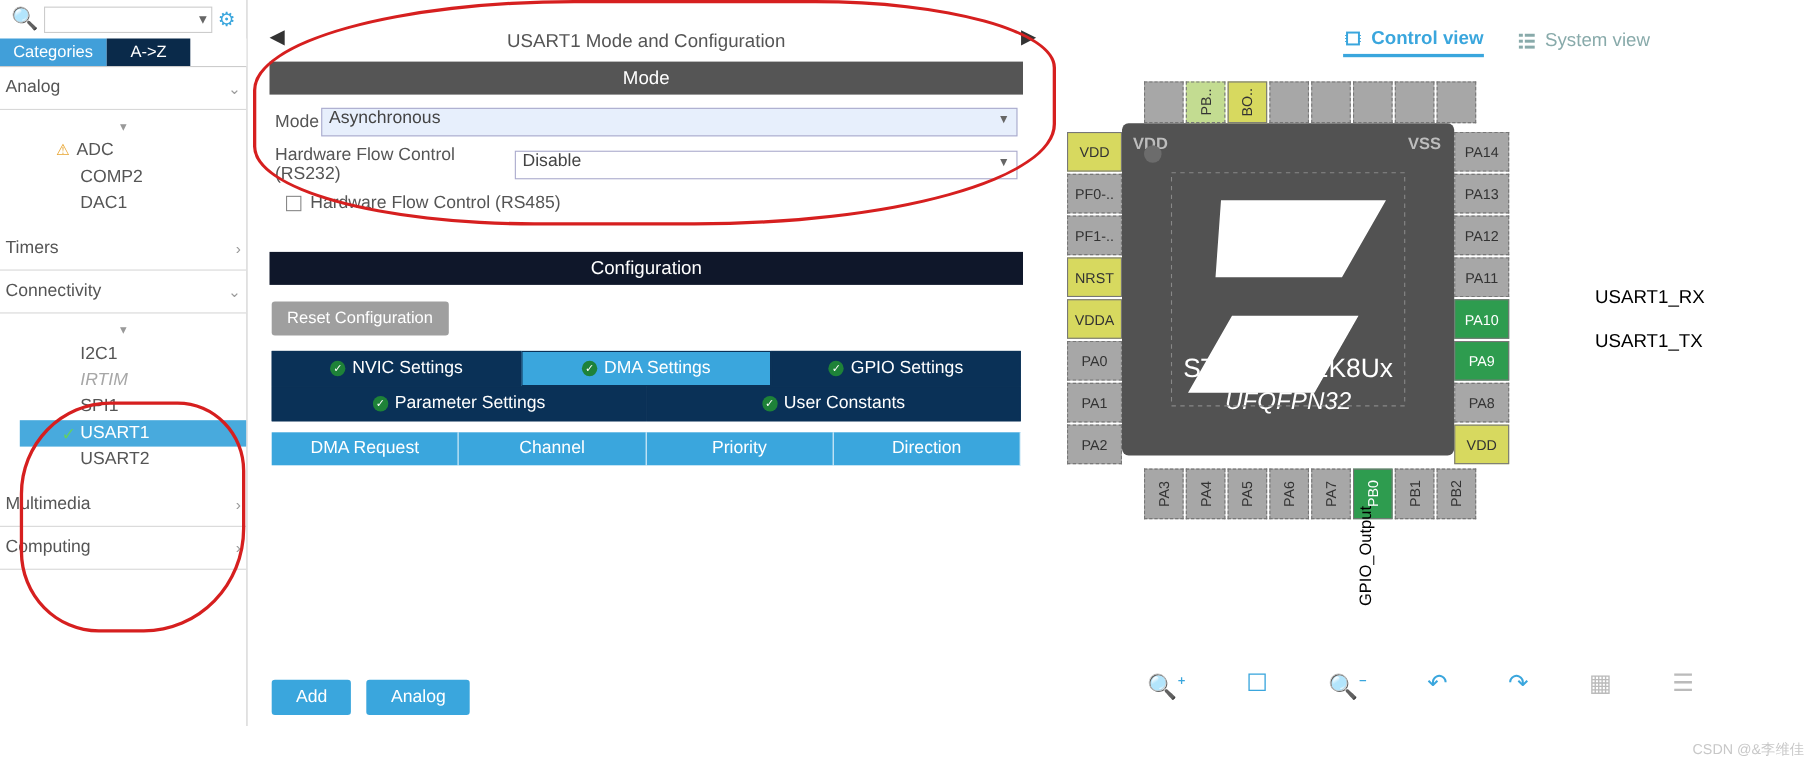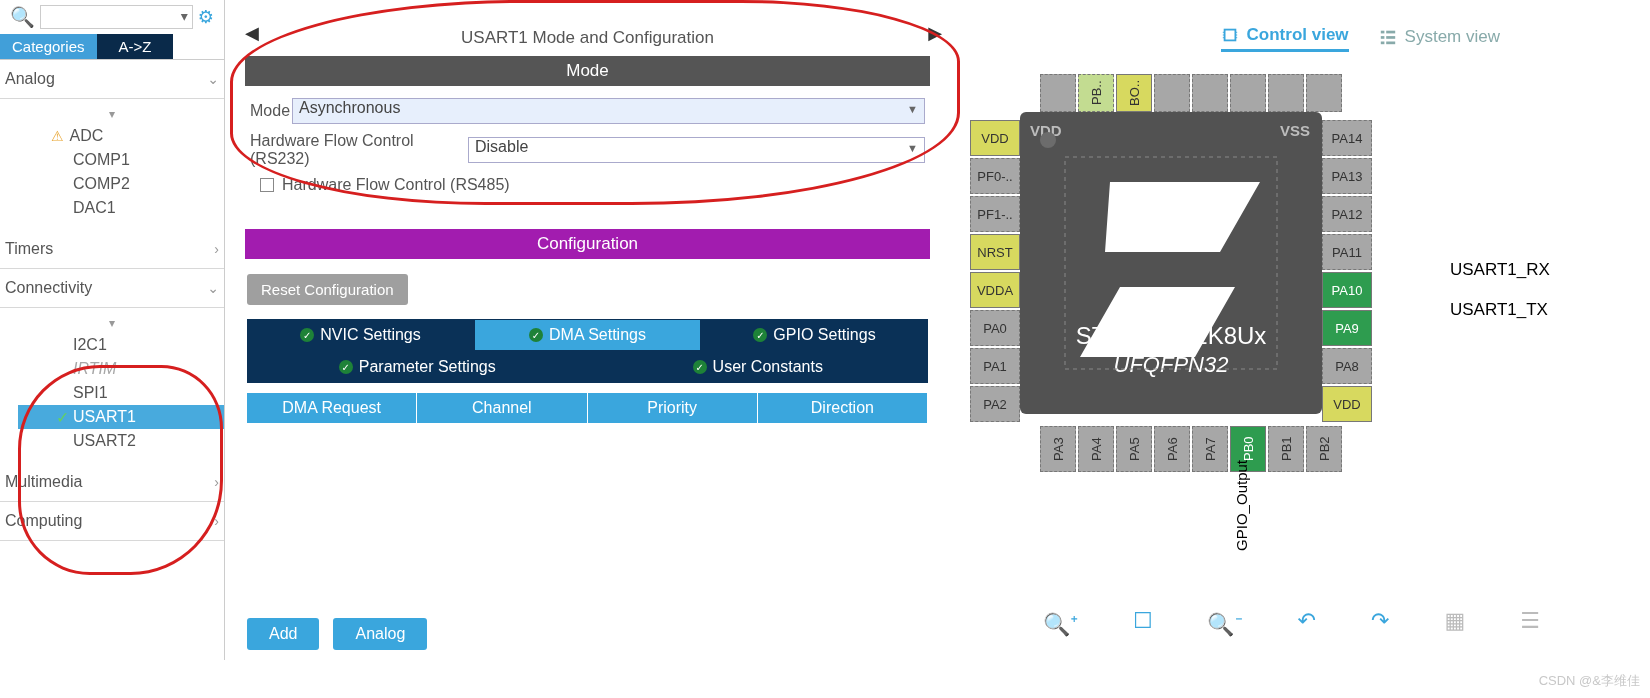--- a/index.html
+++ b/index.html
@@ -37,21 +37,21 @@
 .title .tl { left: 20px; } .title .tr { right: 8px; }
 .barMode { background: #555; color: #fff; text-align: center; padding: 5px 0; font-size: 17px; margin: 0 20px; }
 .modeArea { padding: 12px 25px 20px 25px; }
 .formrow { display: flex; align-items: center; margin-bottom: 8px; }
 .flabel { color: #555; font-size: 16px; }
 .select { border: 1px solid #aac; background: #e7effc; height: 26px; padding: 0 10px 0 6px; font-size: 16px; color: #444; position: relative; flex: 1; }
 .select.white { background: #fff; }
 .select::after { content: '\25bc'; position: absolute; right: 6px; top: 4px; font-size: 11px; color: #666; }
 .chkrow { display: flex; align-items: center; gap: 8px; margin-top: 6px; padding-left: 10px; }
 .chkbox { width: 14px; height: 14px; border: 1px solid #888; }
-.barConfig { background: #a21caf; color: #fff; text-align: center; padding: 5px 0; font-size: 17px; margin: 15px 20px 0 20px; }
+.barConfig { background: #0f172a; color: #fff; text-align: center; padding: 5px 0; font-size: 17px; margin: 15px 20px 0 20px; }
 .confArea { padding: 15px 22px; }
 .resetbtn { background: #9f9f9f; color: #fff; padding: 7px 14px; border: none; font-size: 15px; border-radius: 3px; cursor: pointer; }
 .tabsettings { margin-top: 14px; }
 .tsrow { display: flex; }
 .tscell { flex: 1; background: #0a3157; color: #fff; text-align: center; padding: 6px 0; font-size: 16px; border: 1px solid #0a3157; display: flex; justify-content: center; align-items: center; gap: 6px; cursor: pointer; }
 .tscell.sel { background: #3aa6dd; }
 .check { width: 14px; height: 14px; background: #1e8238; border-radius: 50%; display: inline-flex; align-items: center; justify-content: center; color: #fff; font-size: 10px; }
 .dmahead { display: flex; margin-top: 10px; }
 .dmahead div { flex: 1; background: #3aa6dd; color: #fff; text-align: center; padding: 6px 0; font-size: 16px; border-right: 1px solid #fff; }
 .btnrow { position: absolute; bottom: 10px; left: 22px; display: flex; gap: 14px; }
@@ -104,21 +104,20 @@
       <div class="tab2">A-&gt;Z</div>
     </div>
     <div class="leftscroll">
       <div class="cat">
           <span>Analog</span>
           <span class="arrow">⌄</span>
         </div>
       <div class="items">
         <div class="sorticon">▾</div>
         <div class="item warn">ADC</div>
-        <div class="item">COMP1</div>
         <div class="item">COMP2</div>
         <div class="item">DAC1</div>
       </div>
       <div class="cat">
           <span>Timers</span>
           <span class="arrow">›</span>
         </div>
       <div class="cat">
           <span>Connectivity</span>
           <span class="arrow">⌄</span>

